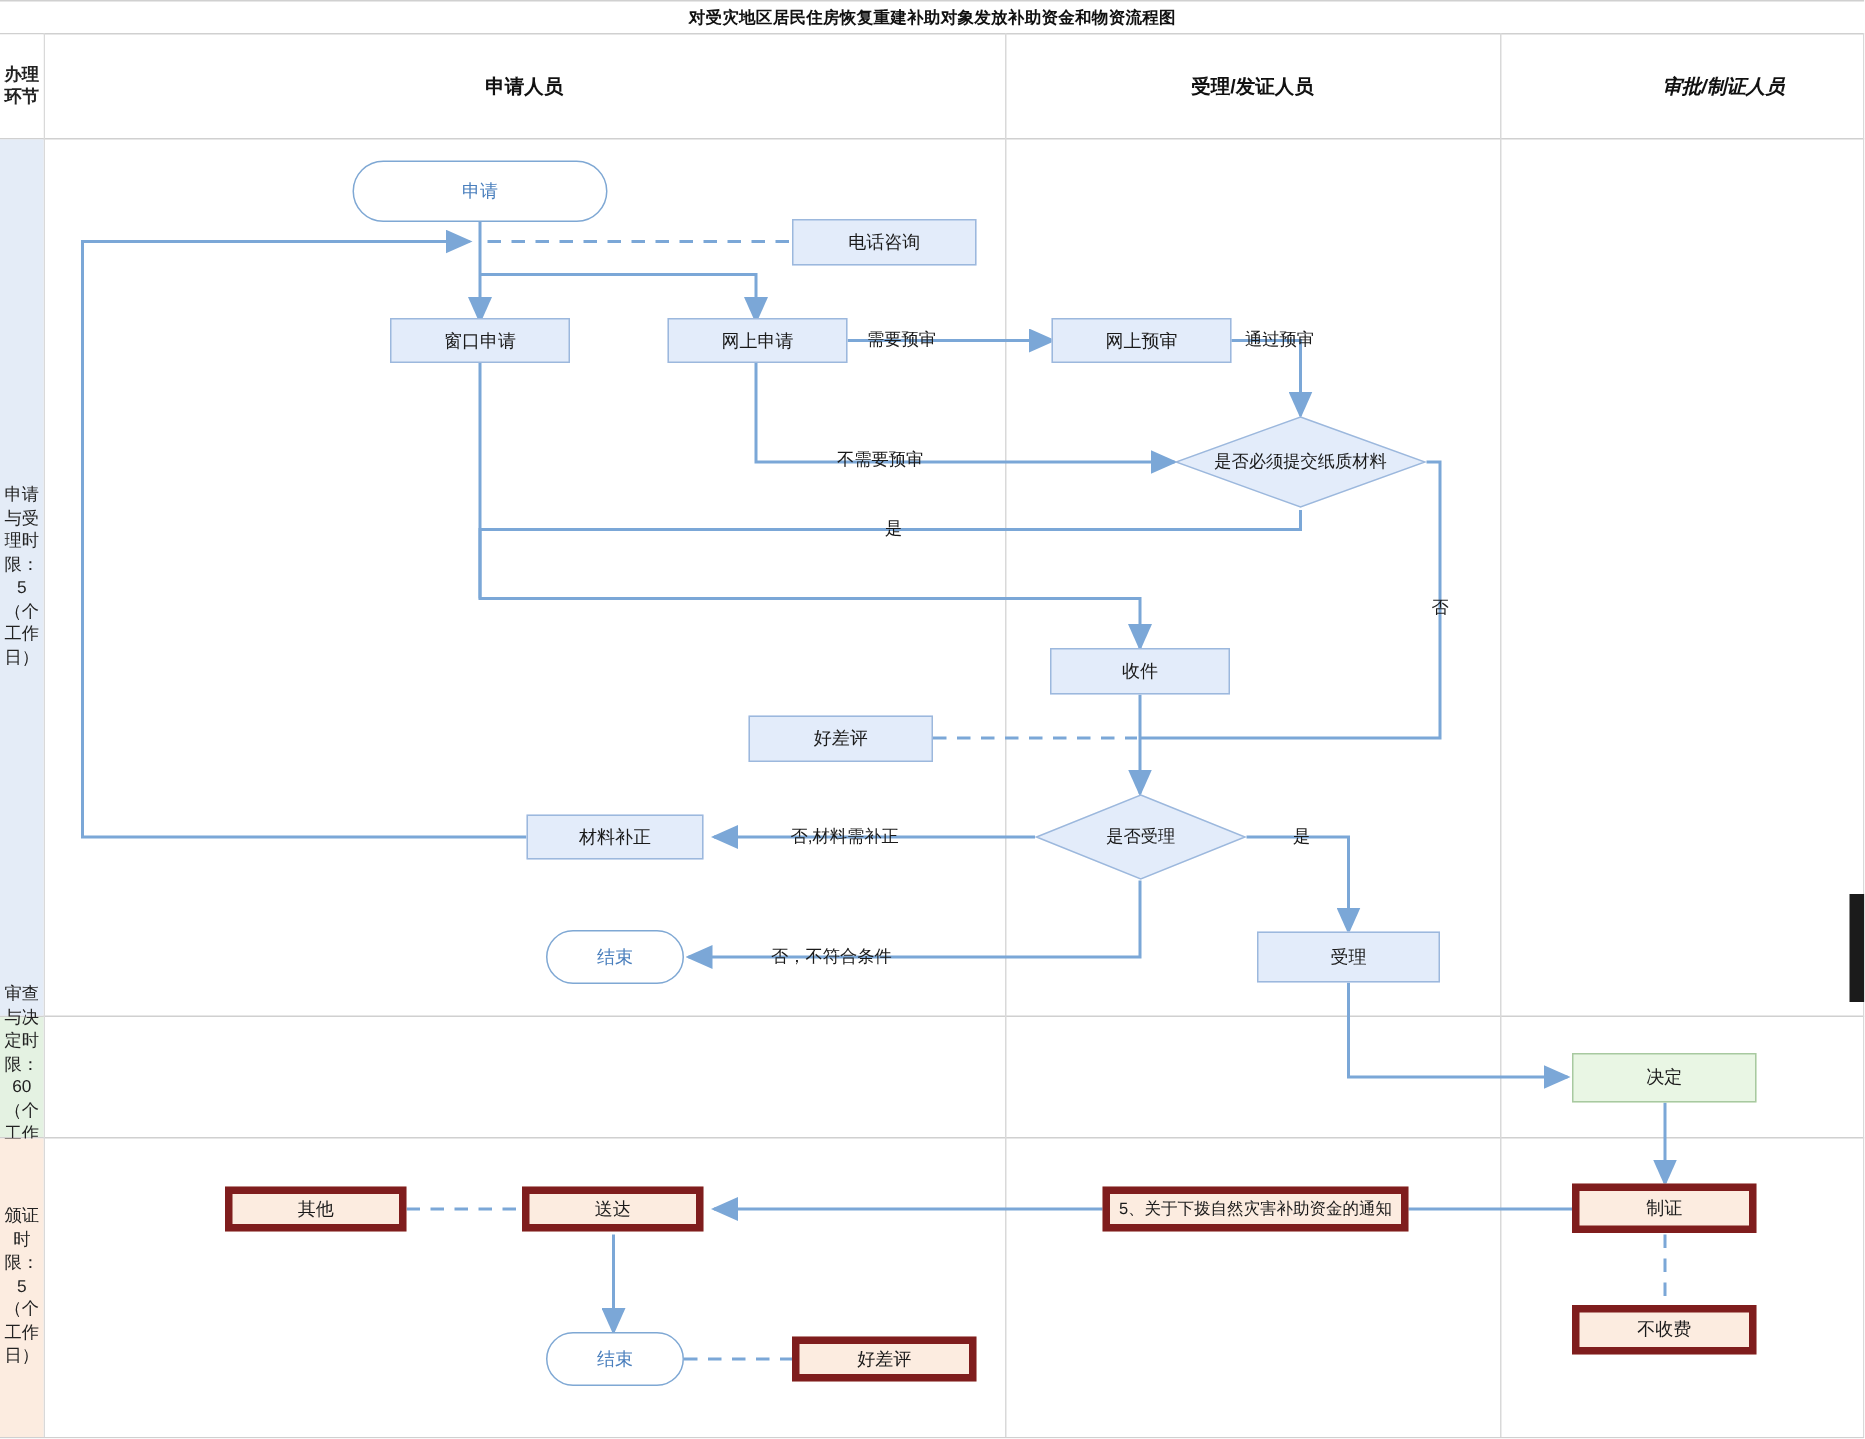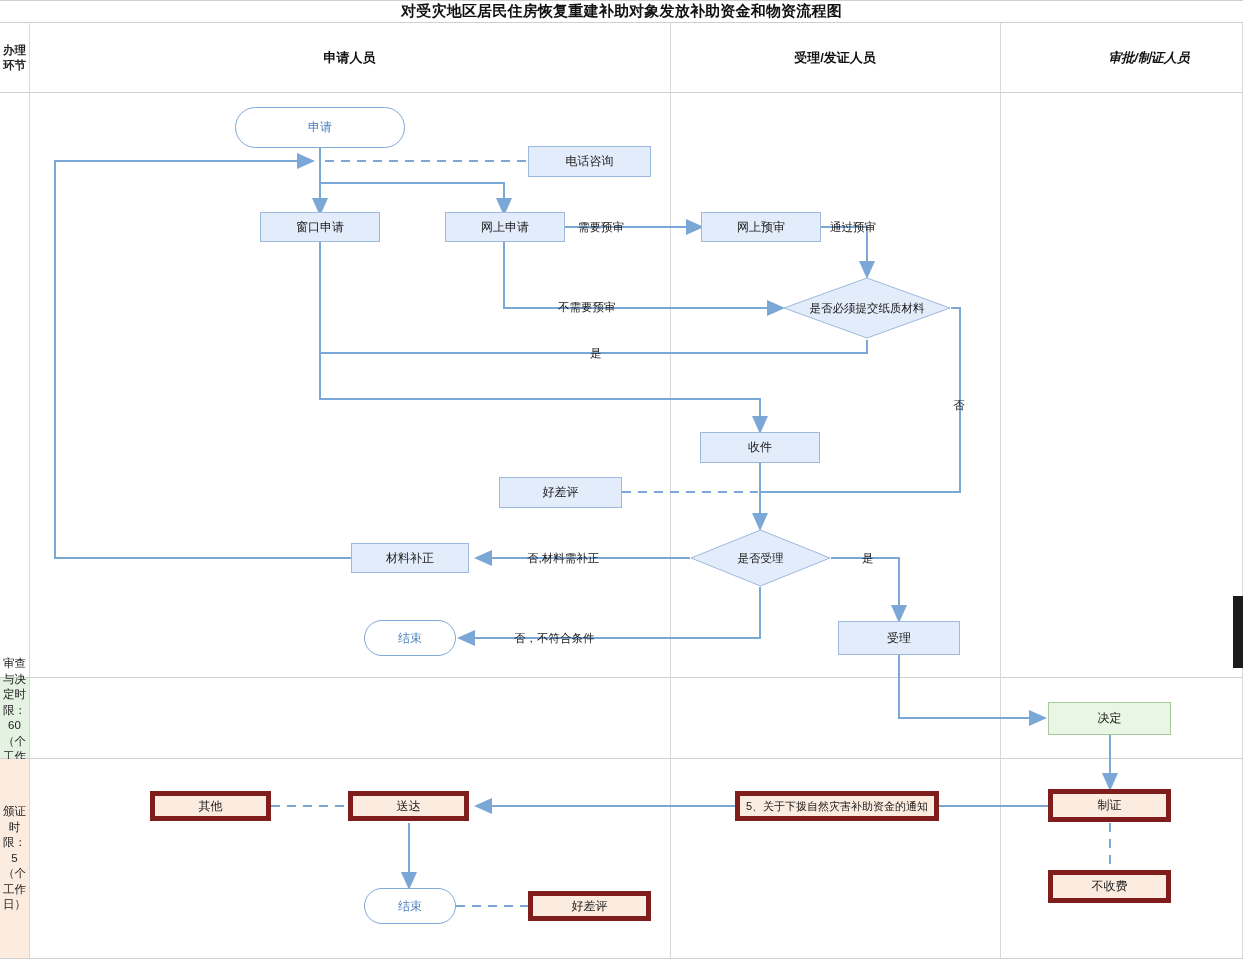--- a/index.html
+++ b/index.html
@@ -4,21 +4,21 @@
 <style>
   html,body{margin:0;padding:0;background:#ffffff;}
   body{font-family:"Liberation Sans","DejaVu Sans",sans-serif;}
   #root{position:relative;width:1243px;height:959px;overflow:hidden;background:#fff;}
 
   
   .hline{position:absolute;background:#d0d0d0;height:1px;left:0;width:1243px;}
   .vline{position:absolute;background:#d9d9d9;width:1px;}
   .titlebar{position:absolute;left:0;top:0;width:1243px;height:22px;
             display:flex;align-items:center;justify-content:center;
-            font-size:15px;font-weight:bold;color:#111;letter-spacing:.2px;text-align:center;}
+            font-size:11px;font-weight:bold;color:#111;letter-spacing:.2px;text-align:center;}
   .colhead{position:absolute;top:23px;height:69px;display:flex;align-items:center;
            justify-content:center;font-size:13px;font-weight:bold;color:#111;}
 
   
   .band{position:absolute;left:0;width:29px;display:flex;align-items:center;
         justify-content:center;text-align:center;font-size:11.5px;color:#222;
         line-height:15.5px;word-break:break-all;padding:0 1px;box-sizing:border-box;}
   .band-hdr{background:#ffffff;font-weight:bold;}
   .band-a{background:#e4ecf7;}
   .band-b{background:#e4f2e2;}
@@ -64,20 +64,21 @@
   <div class="vline" style="left:29px;top:22px;height:936px;"></div>
   <div class="vline" style="left:670px;top:22px;height:936px;"></div>
   <div class="vline" style="left:1000px;top:22px;height:936px;"></div>
   <div class="vline" style="left:1242px;top:22px;height:936px;"></div>
 
   <div class="band band-hdr" style="top:23px;height:69px;line-height:15px;">办理环节</div>
   <div class="colhead" style="left:29px;width:641px;">申请人员</div>
   <div class="colhead" style="left:670px;width:330px;">受理/发证人员</div>
   <div class="colhead" style="left:1028px;width:242px;font-style:italic;">审批/制证人员</div>
 
+  <div class="band band-a" style="top:93px;height:584px;">申请与受理时限：5（个工作日）</div>
   <div class="band band-b" style="top:678px;height:80px;">审查与决定时限：60（个工作日）</div>
   <div class="band band-c" style="top:759px;height:199px;">颁证时限：5（个工作日）</div>
 
   <svg id="wires">
     <defs>
       <marker id="ah" markerWidth="9" markerHeight="8" refX="8" refY="4" orient="auto">
         <path d="M0,0 L9,4 L0,8 z" fill="#7ba7d7"></path>
       </marker>
     </defs>
     <g stroke="#7ba7d7" stroke-width="2" fill="none">

